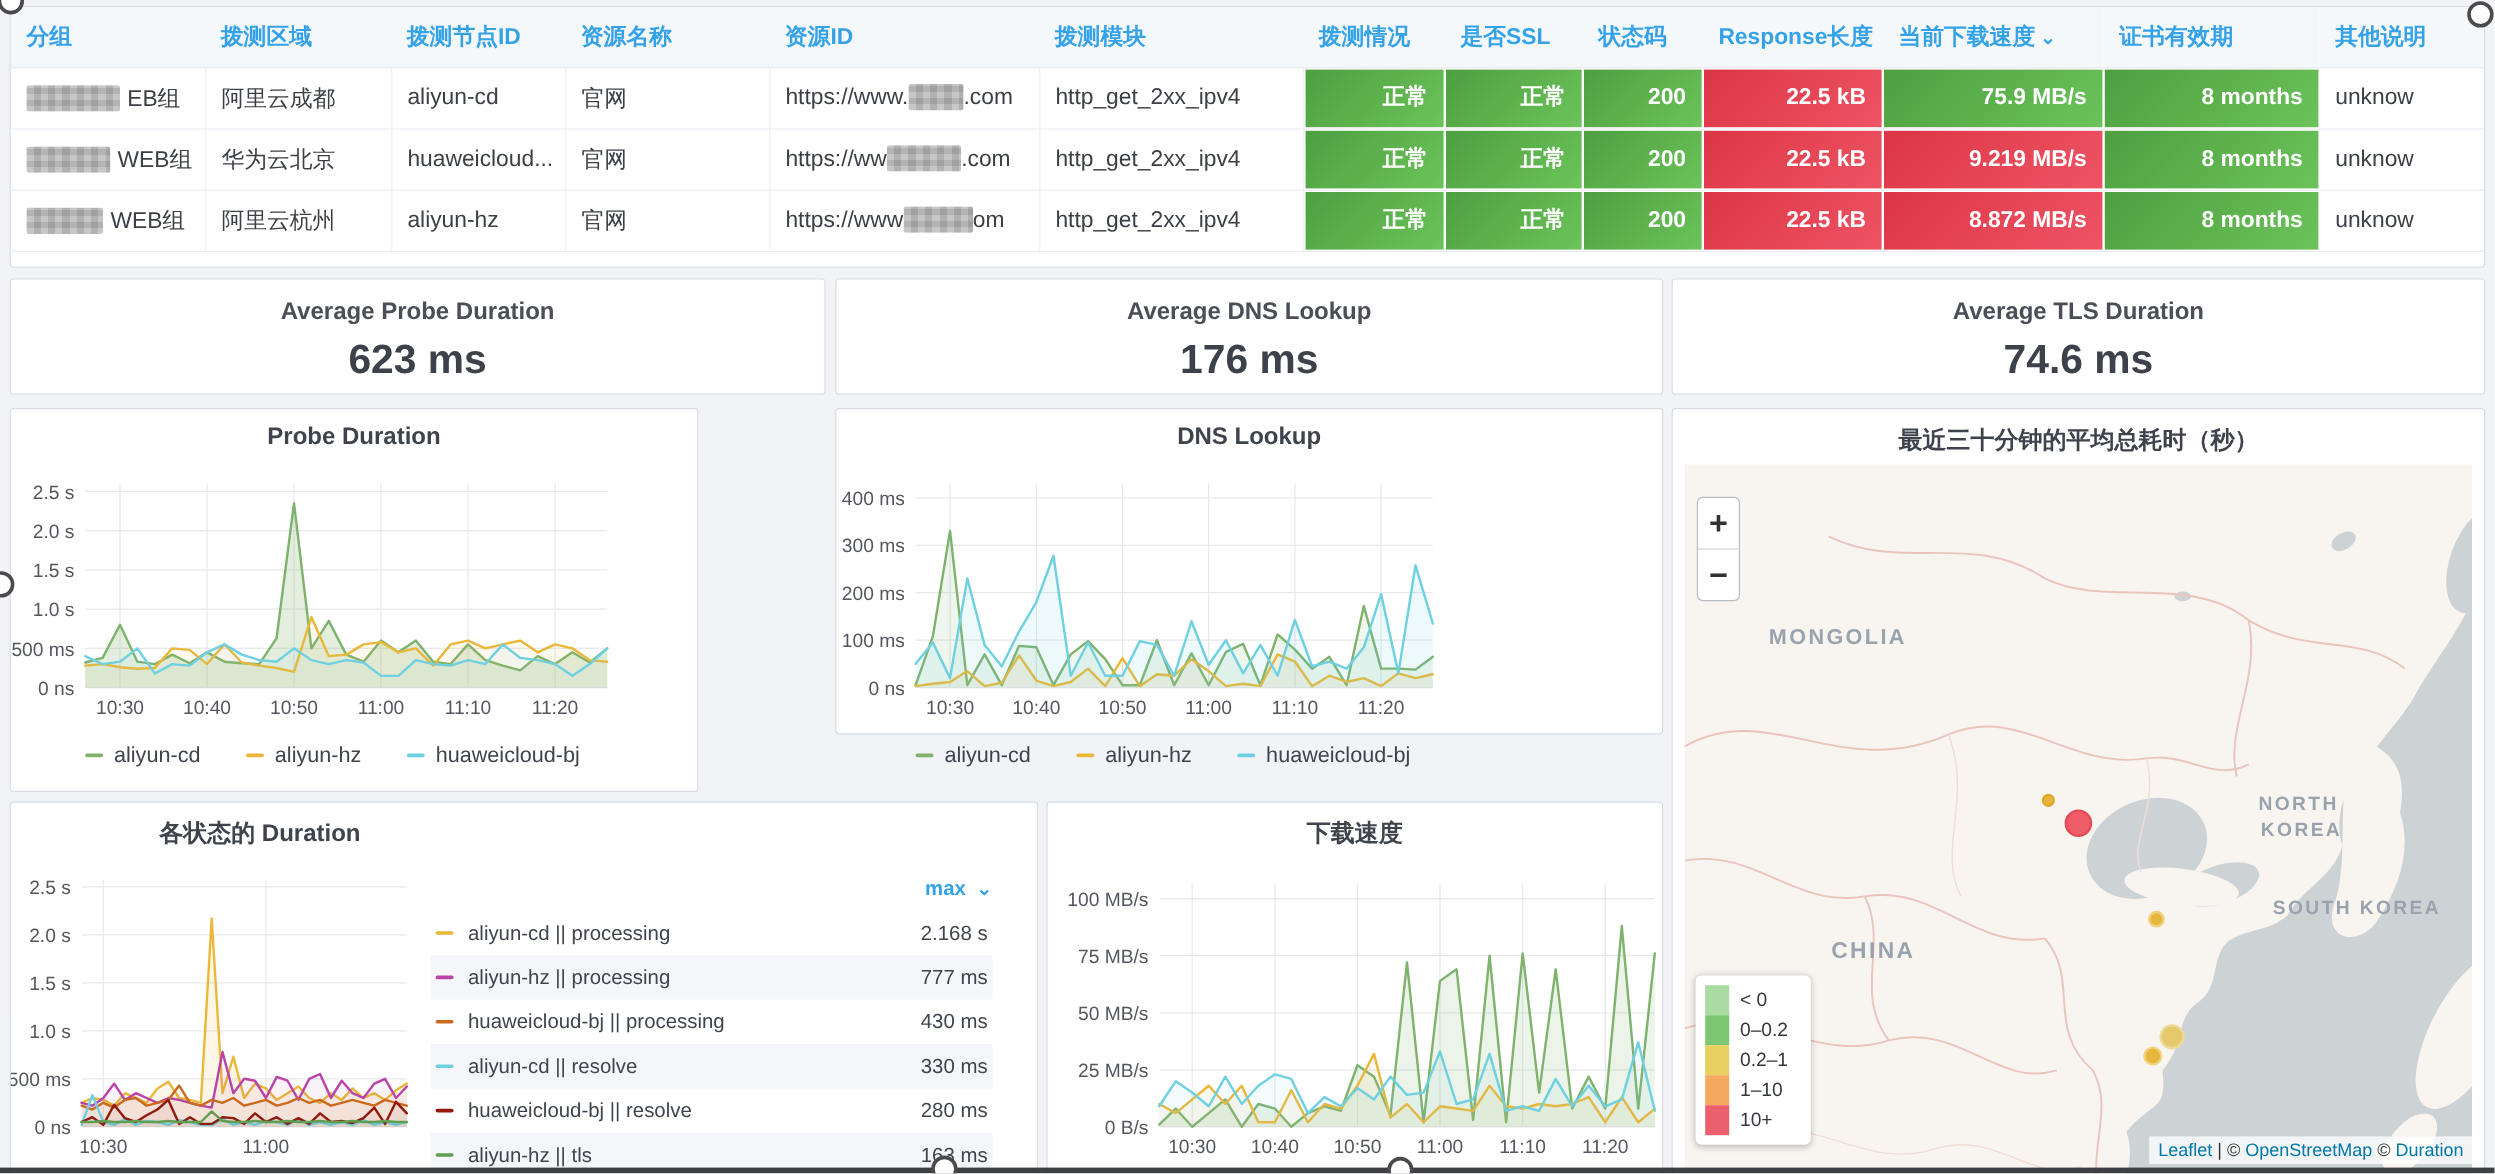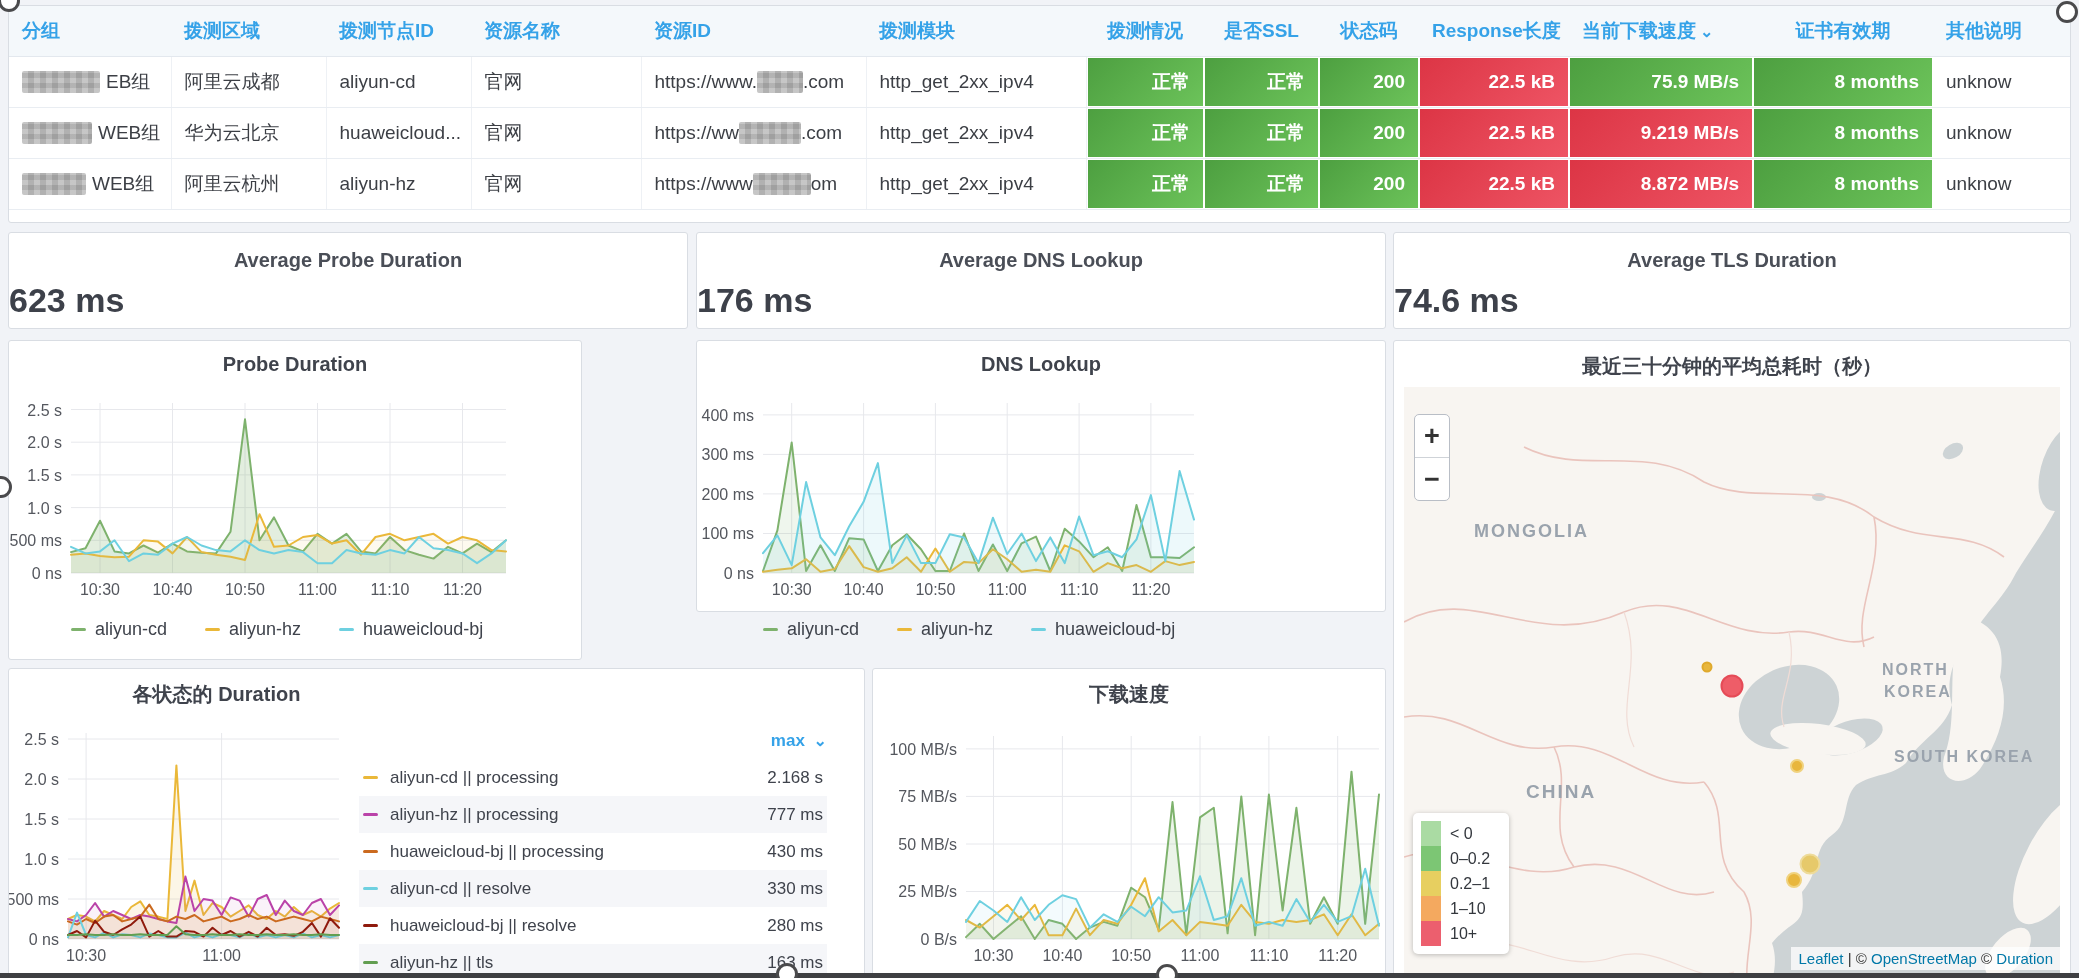--- a/index.html
+++ b/index.html
@@ -3,37 +3,37 @@
 <meta charset="utf-8">
 <style>
   html,body{margin:0;padding:0;}
   body{font-family:"Liberation Sans",sans-serif;}
   .stage{position:relative;width:2079px;height:978px;overflow:hidden;background:#f1f3f7;}
   .panel{position:absolute;background:#fff;border:1px solid #d9dde3;border-radius:3px;box-sizing:border-box;}
 
   
   .tbl{border-collapse:collapse;table-layout:fixed;width:2061px;}
   .tbl th{height:50px;background:#f4f8fb;color:#35a2e8;font-size:19px;font-weight:700;text-align:left;padding:0 13px;box-sizing:border-box;border-bottom:1px solid #e3e8ee;white-space:nowrap;overflow:hidden;}
-  .tbl th.ha-r{text-align:center;}
+  .tbl th.ha-r{text-align:left;}
   .tbl td{height:50px;padding:0;border-bottom:1px solid #e9edf2;box-sizing:border-box;font-size:19px;color:#3c3f45;white-space:nowrap;overflow:hidden;}
   .tbl td.plain{padding:0 13px;border-right:1px solid #eef1f5;}
   .tbl td.last{border-right:none;}
   .cellblock{margin:1px;height:48px;line-height:48px;text-align:right;padding-right:13px;color:#fff;font-weight:700;font-size:19px;}
   .green{background:linear-gradient(135deg,#4d9f40 0%,#6cc35a 100%);}
   .red{background:linear-gradient(135deg,#dc3545 0%,#ee5464 100%);}
   .redact{display:inline-block;height:22px;border-radius:2px;vertical-align:-5px;
     background-image:repeating-linear-gradient(0deg,#dcdcdc 0 5px,#c7c7c7 5px 10px),repeating-linear-gradient(90deg,#e6e6e6 0 6px,#cdcdcd 6px 12px);
     background-blend-mode:multiply;filter:blur(.6px);}
   .rw1{width:78px;margin-right:6px;} .rw2{width:70px;margin-right:6px;} .rw3{width:64px;margin-right:6px;}
   .rb1{width:46px;} .rb2{width:62px;} .rb3{width:58px;}
   .sortchev{font-size:16px;margin-left:4px;}
 
   
   .stat-title{margin-top:16px;text-align:center;font-size:20px;font-weight:700;color:#4a4e57;}
-  .stat-value{margin-top:9px;font-size:34px;font-weight:700;color:#3d414a;}
+  .stat-value{margin-top:9px;text-align:center;font-size:34px;font-weight:700;color:#3d414a;}
 
   
   .chart-title{position:absolute;top:12px;left:0;right:0;text-align:center;font-size:20px;font-weight:700;color:#3f434c;}
   .plot{position:absolute;left:0;top:0;}
   .tick{fill:#54575e;font-size:16px;font-family:"Liberation Sans",sans-serif;}
   .legend-row{position:absolute;display:flex;gap:38px;font-size:18px;color:#3f434c;align-items:center;}
   .legend-row .mk{display:inline-block;width:15px;height:3px;border-radius:2px;margin-right:9px;vertical-align:4px;}
 
   
   .ltable{position:absolute;left:350px;top:62px;width:468px;font-size:17px;color:#3f434c;}

